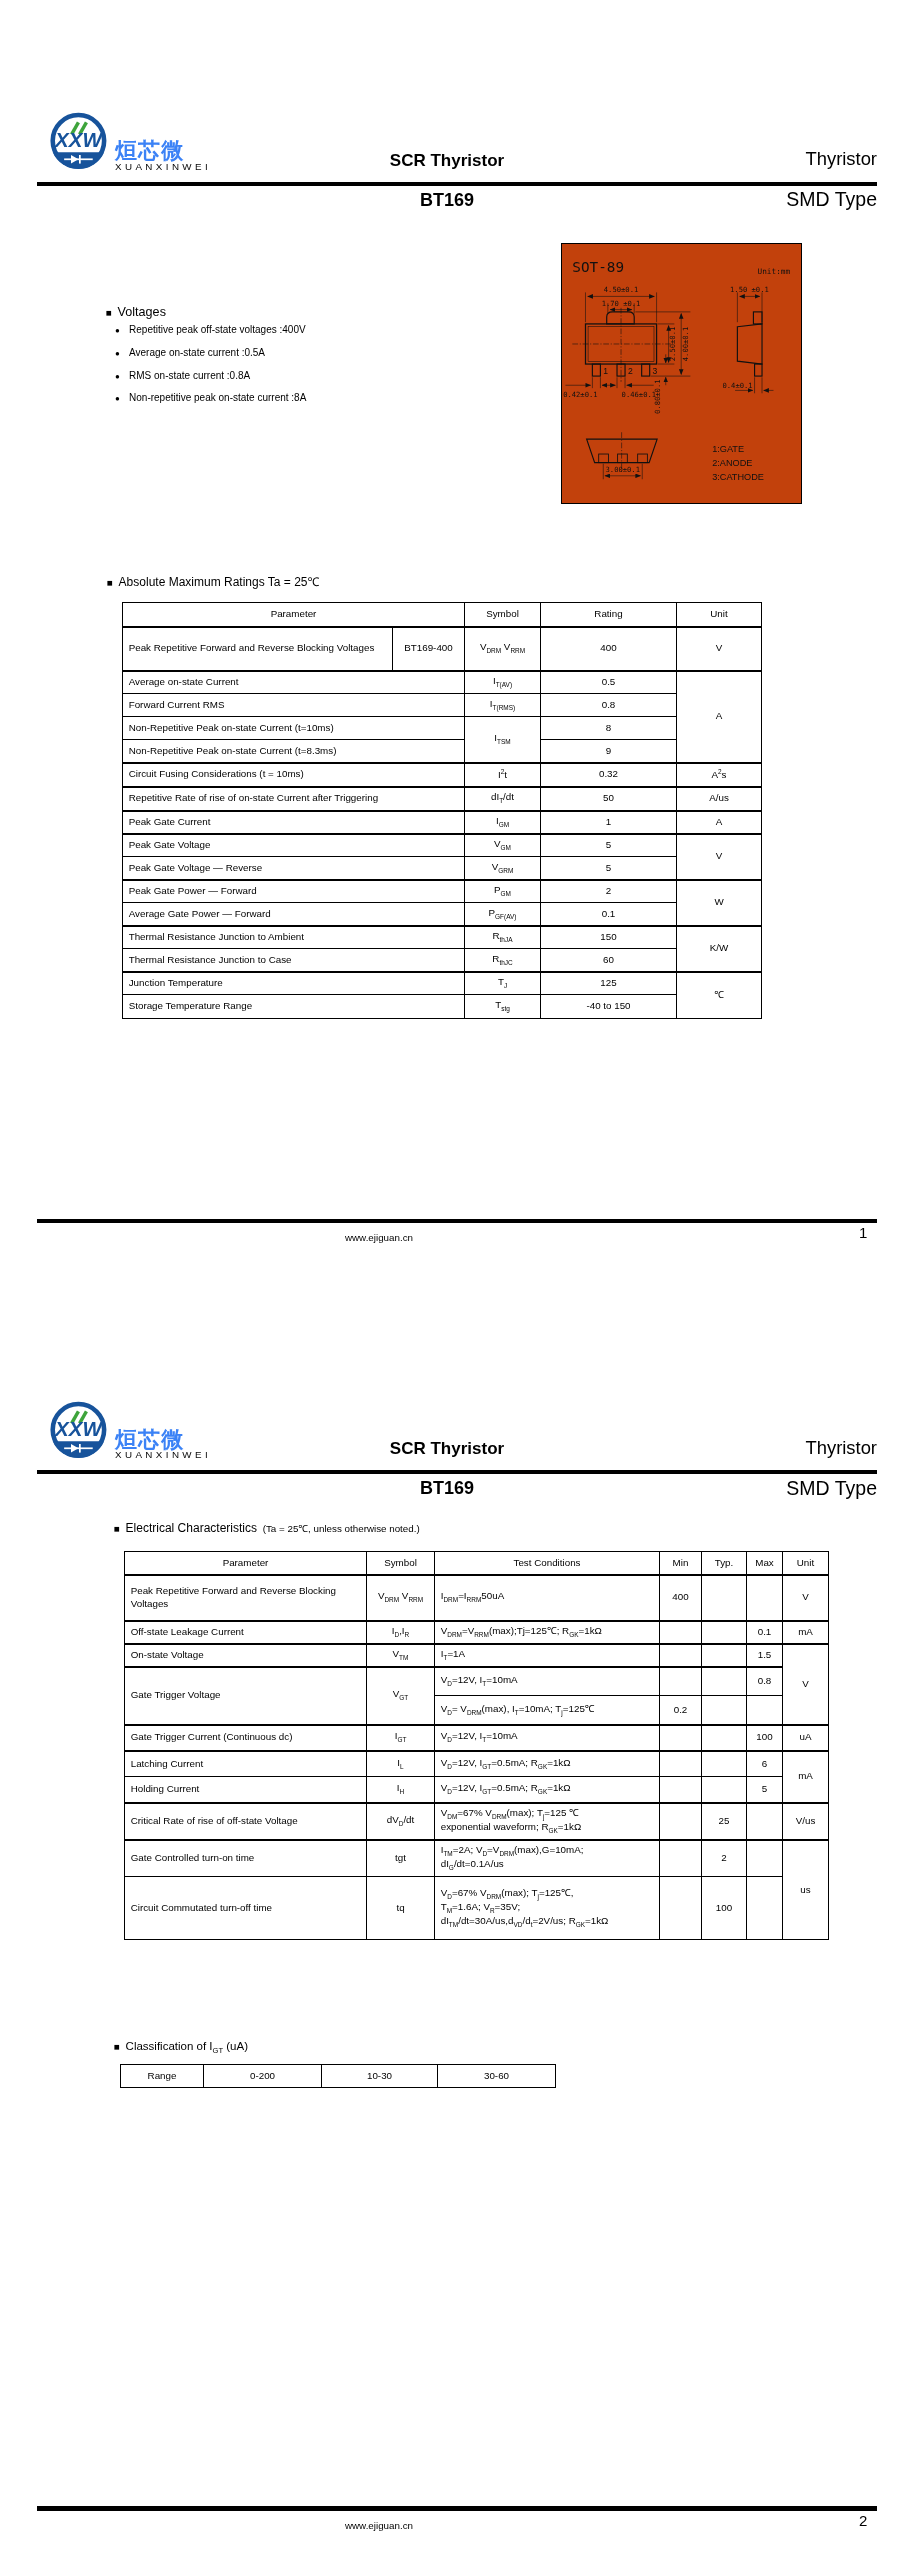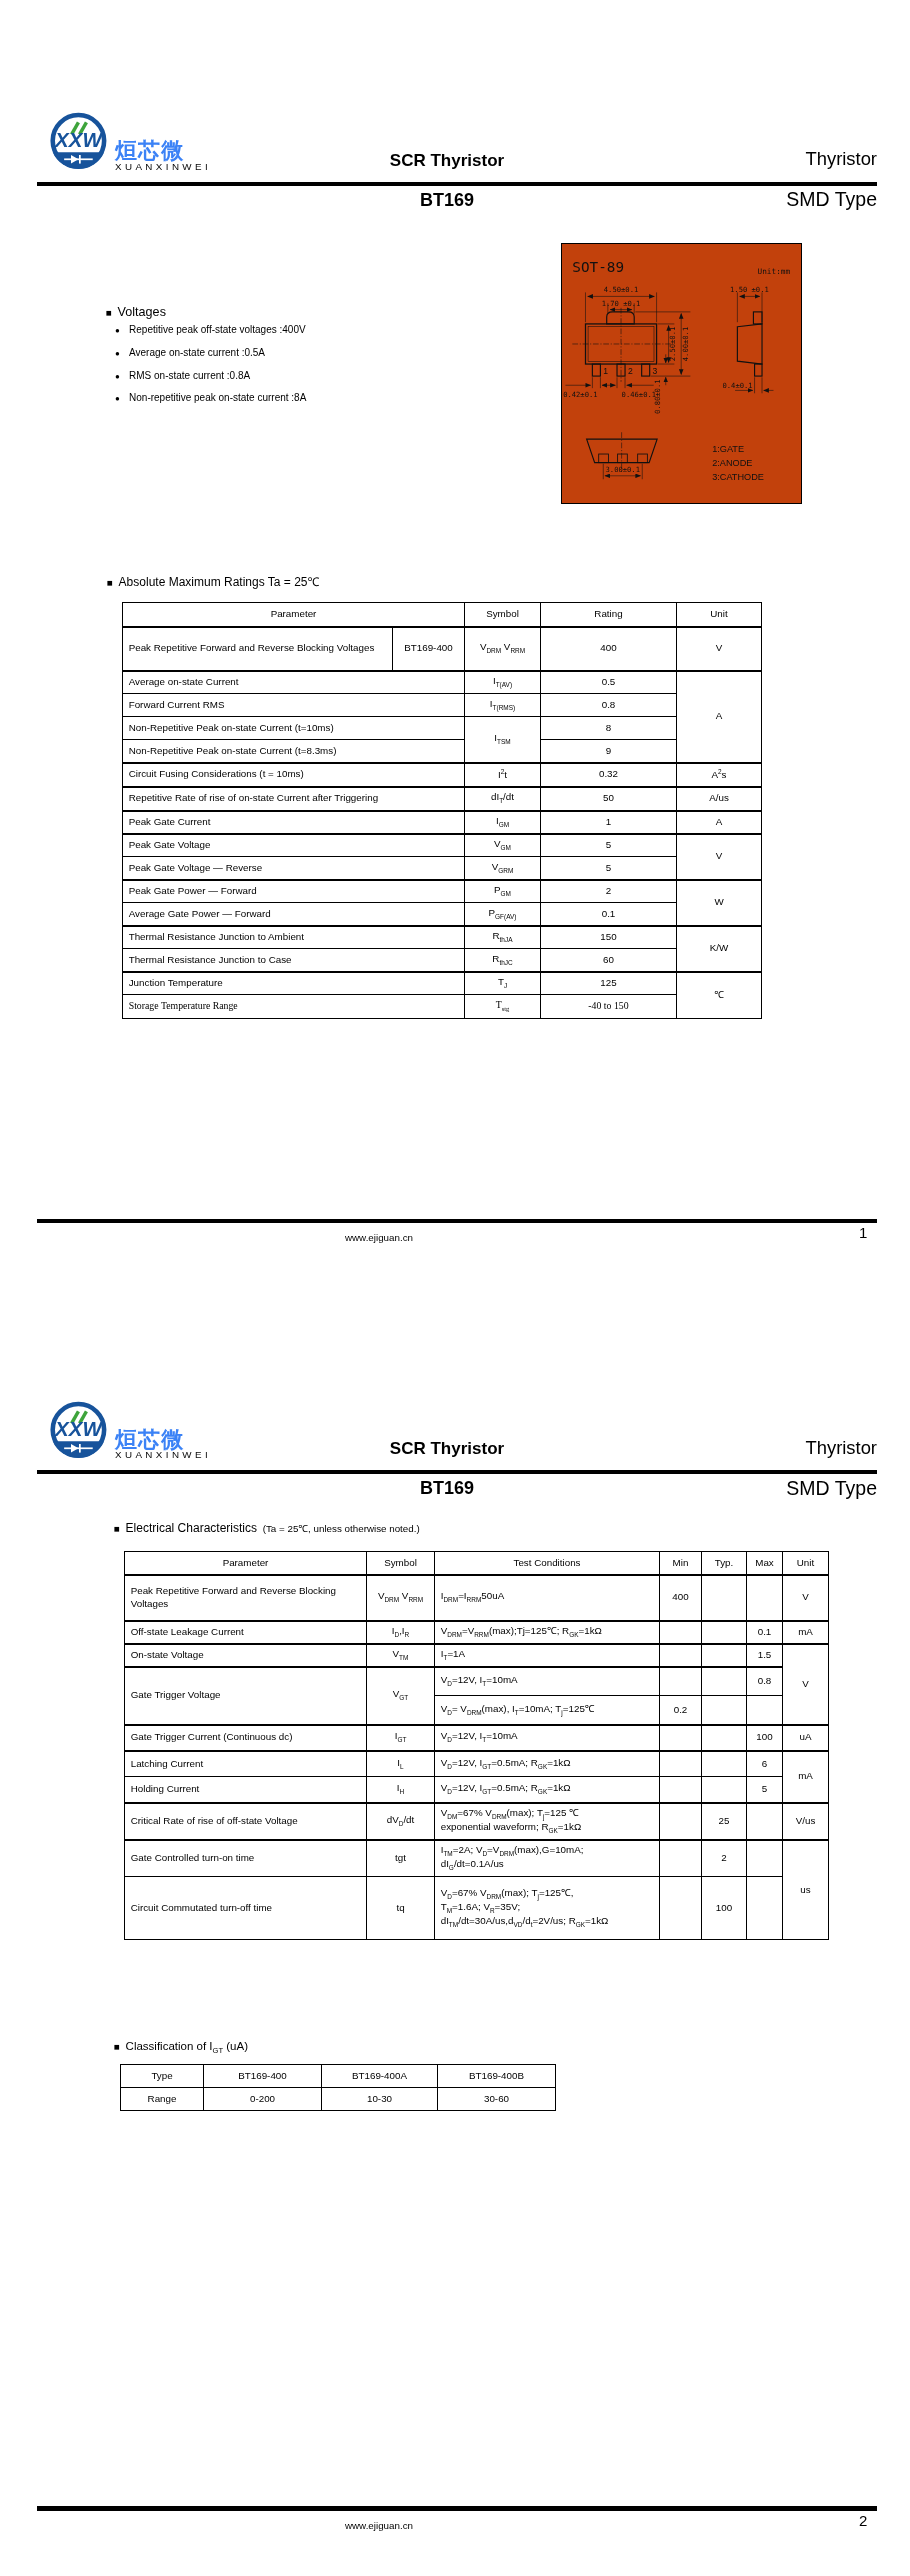--- a/index.html
+++ b/index.html
@@ -275,21 +275,21 @@
     <td colspan="2" class="l">Thermal  Resistance  Junction to  Case</td>
     <td class="c">R<sub>thJC</sub></td>
     <td class="c">60</td>
   </tr>
   <tr class="g" style="height:23px;">
     <td colspan="2" class="l">Junction Temperature</td>
     <td class="c">T<sub>J</sub></td>
     <td class="c">125</td>
     <td class="c" rowspan="2">℃</td>
   </tr>
-  <tr style="height:24px;font-family:Liberation Serif, serif;">
+  <tr style="height:24px;">
     <td colspan="2" class="l">Storage  Temperature  Range</td>
     <td class="c">T<sub>stg</sub></td>
     <td class="c">-40 to 150</td>
   </tr>
 </tbody>
   </table>
 
 <div class="rule" style="left:37px;top:1219px;width:840px;height:4px;"></div>
 <div class="footer-url" style="top:1232px;">www.ejiguan.cn</div>
 <div class="page-num" style="left:859px;top:1224px;">1</div>
@@ -445,26 +445,20 @@
 </div>
 
 <table class="dt" style="left:120px;top:2064px;width:434px;">
   <colgroup>
       <col style="width:83px">
       <col style="width:118px">
       <col style="width:116px">
       <col style="width:118px">
     </colgroup>
   <tbody>
-      <tr style="height:23px;">
-    <td class="c">Type</td>
-    <td class="c">BT169-400</td>
-    <td class="c">BT169-400A</td>
-    <td class="c">BT169-400B</td>
-  </tr>
   <tr style="height:23px;">
     <td class="c">Range</td>
     <td class="c">0-200</td>
     <td class="c">10-30</td>
     <td class="c">30-60</td>
   </tr>
 </tbody>
   </table>
 
 <div class="rule" style="left:37px;top:2506px;width:840px;height:5.2px;"></div>

